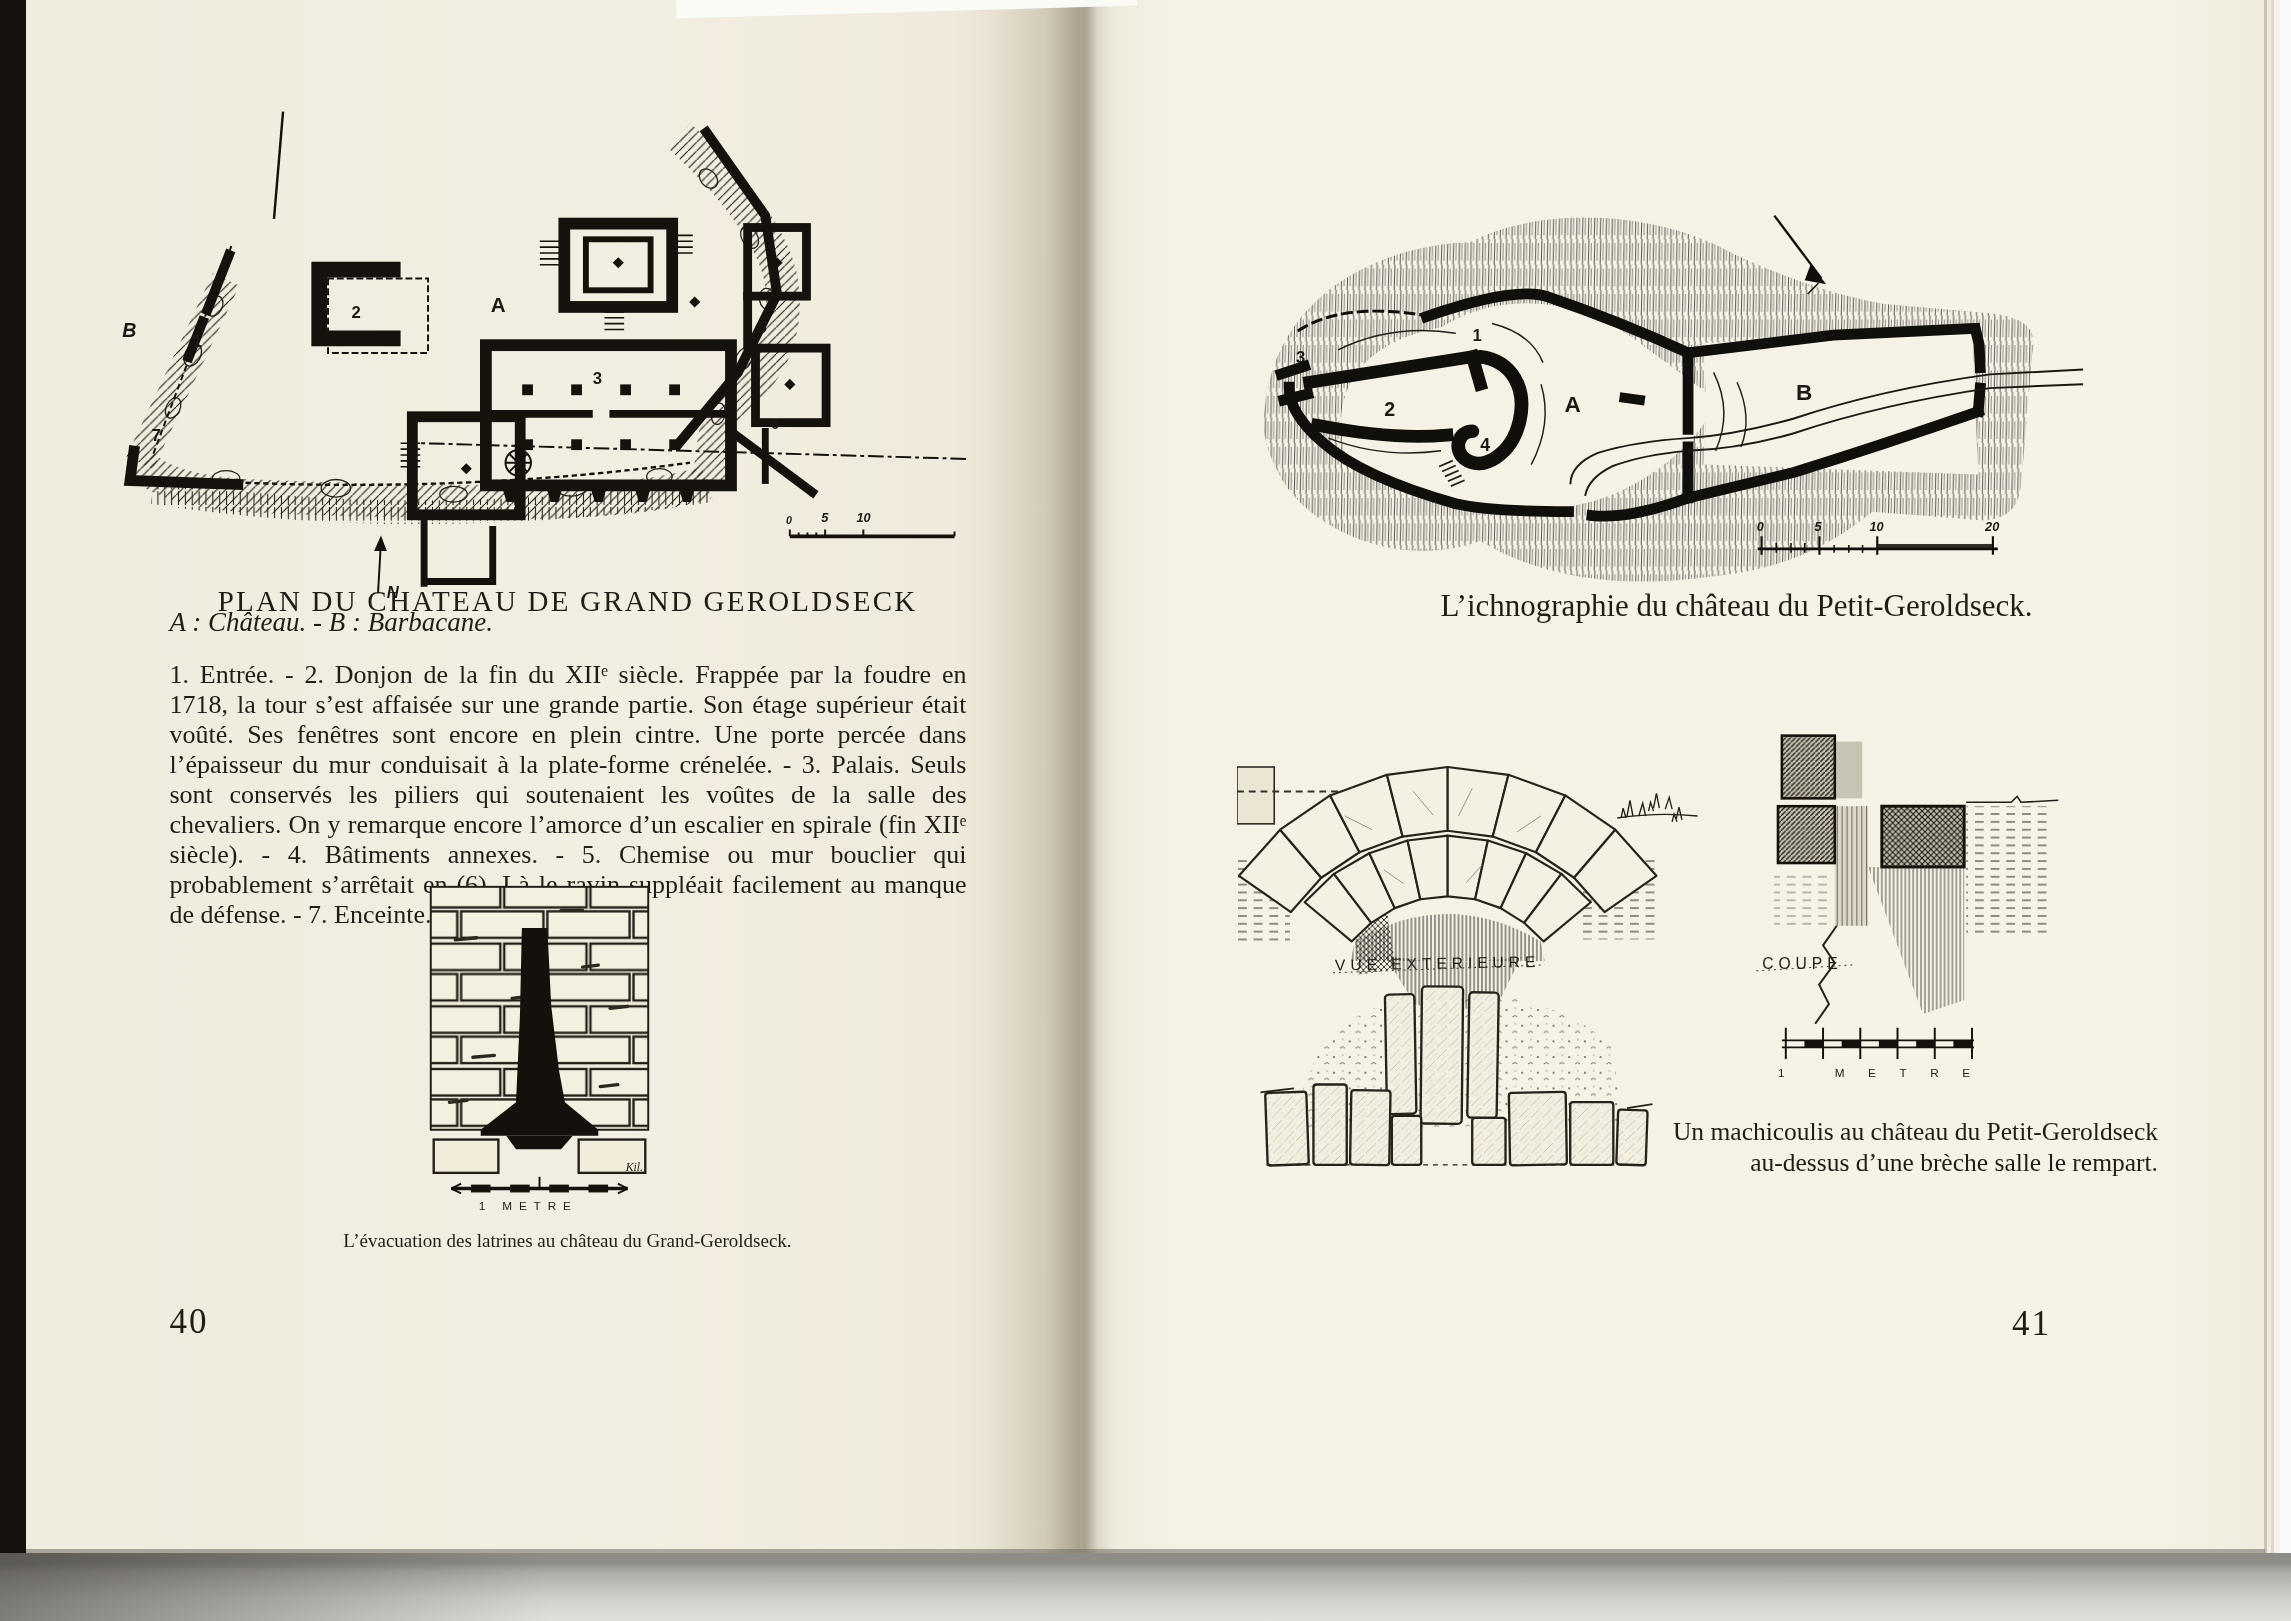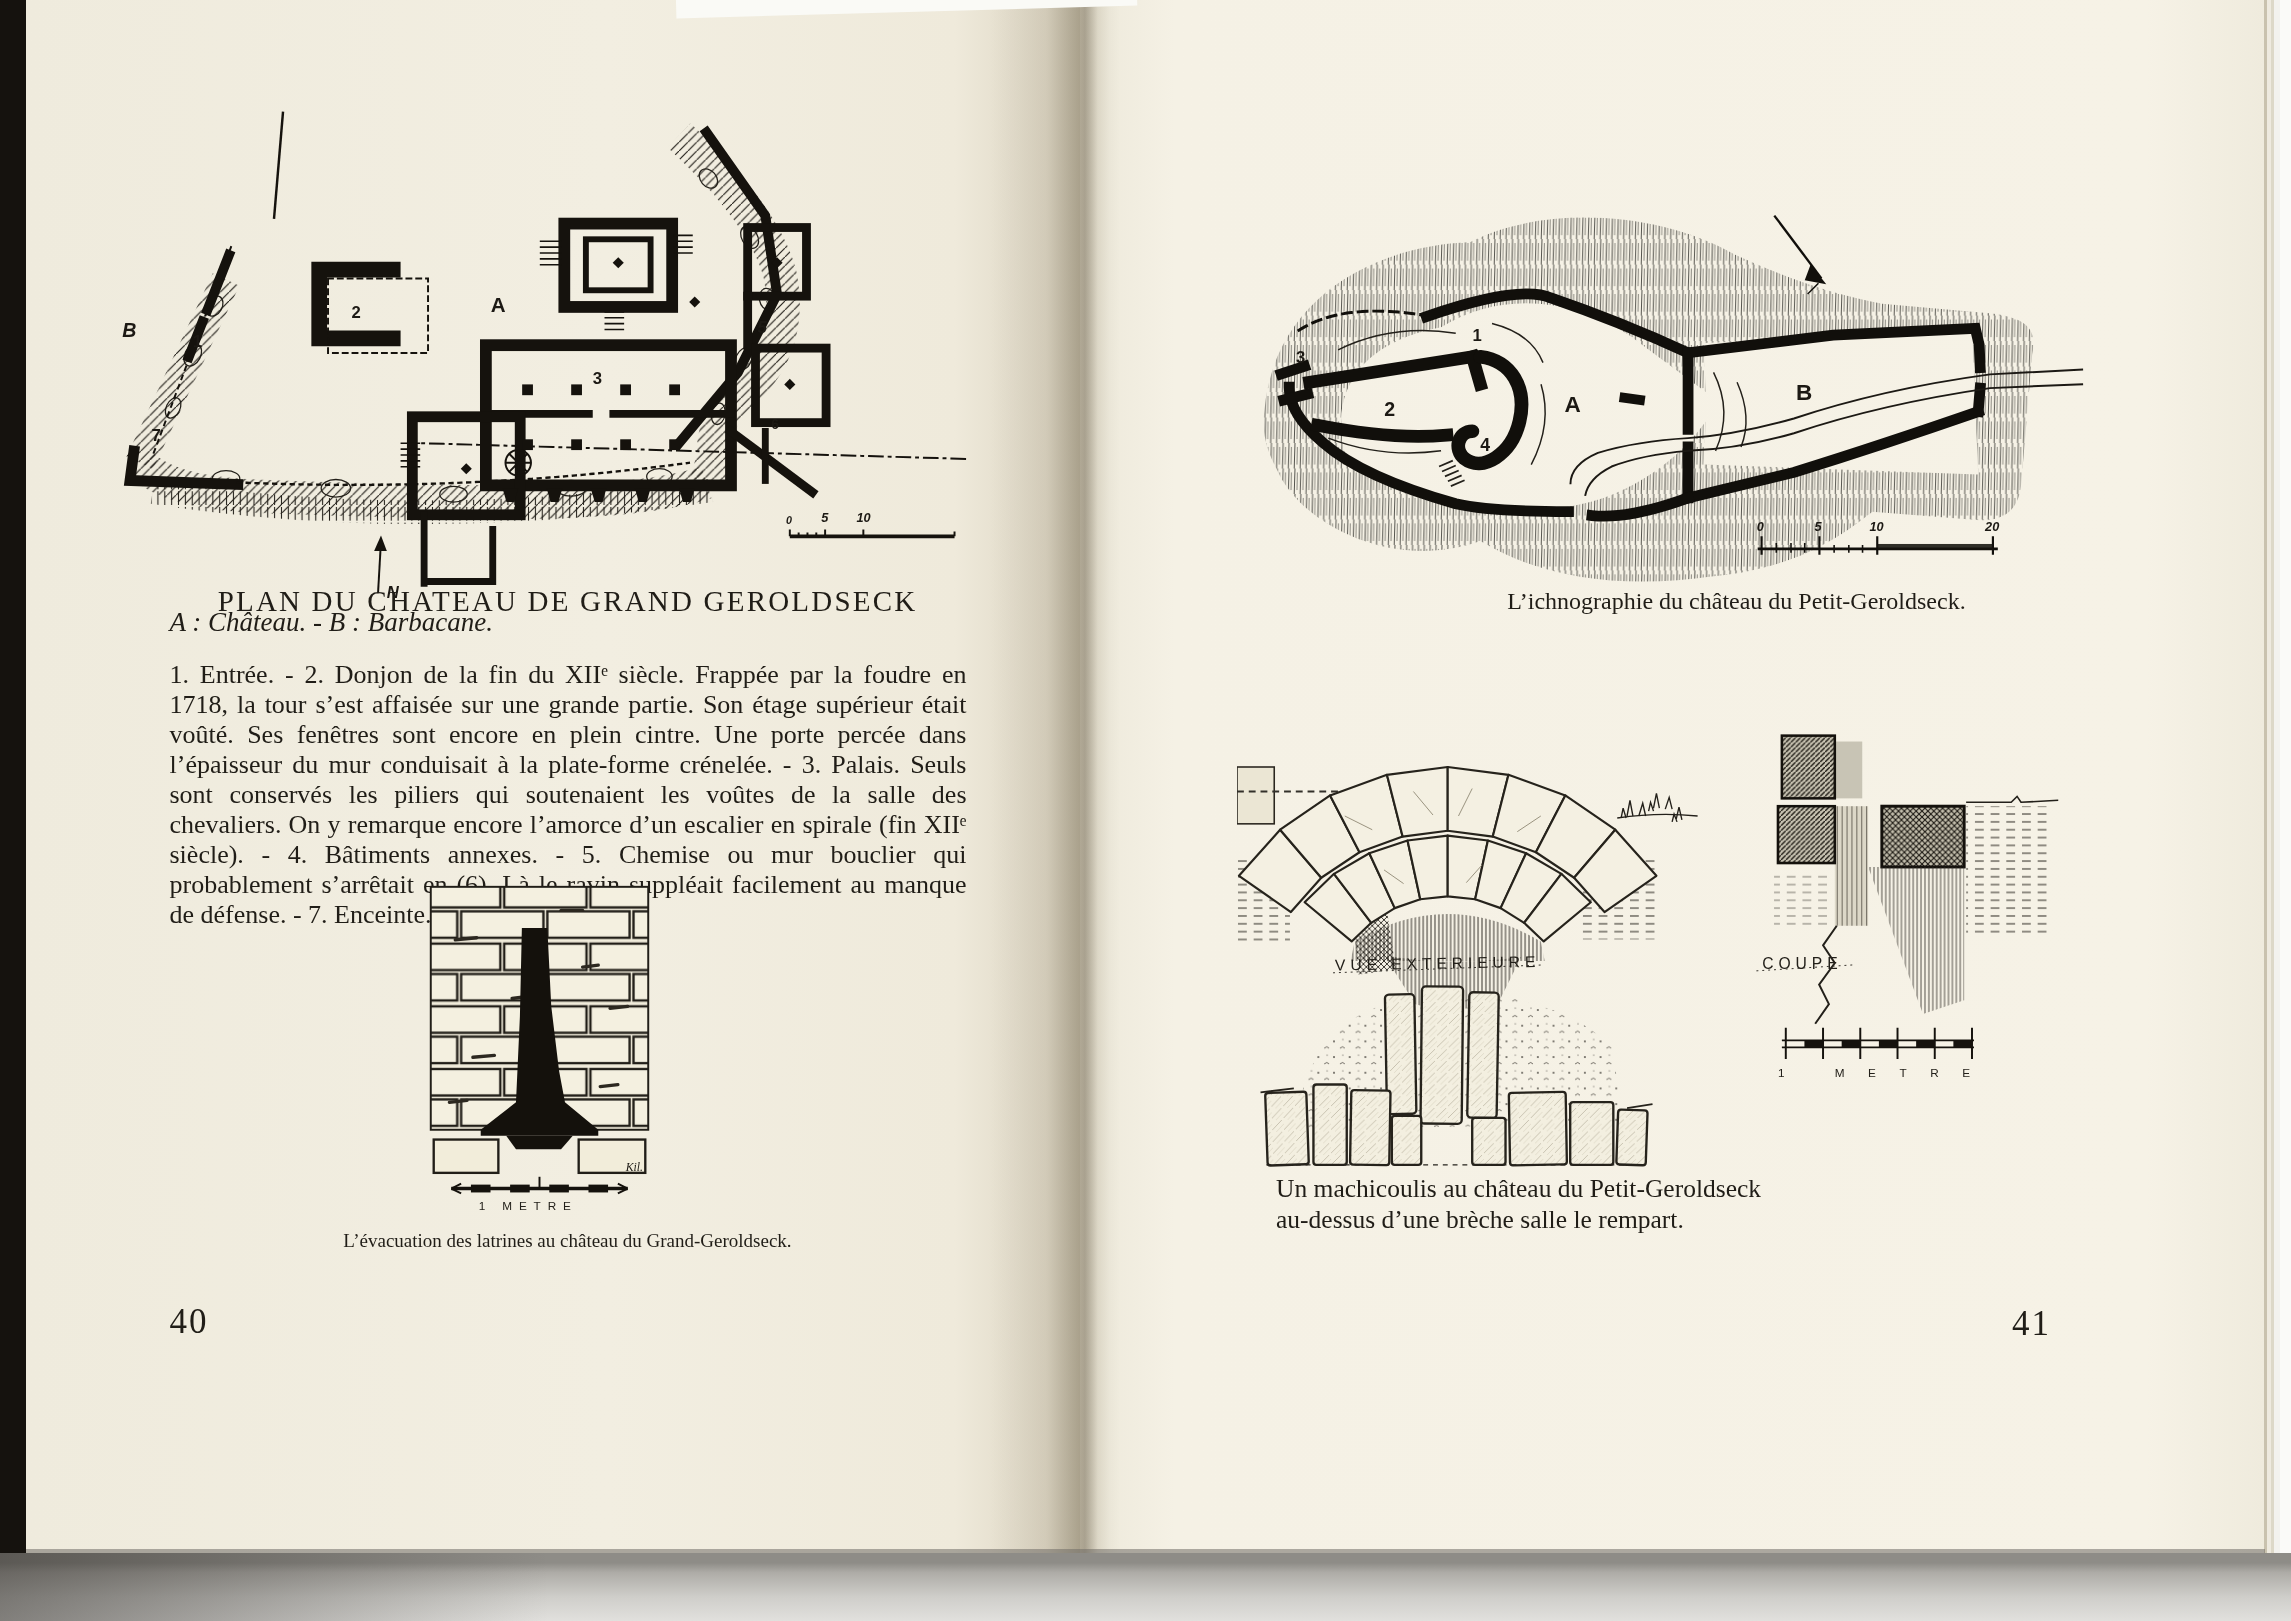--- a/index.html
+++ b/index.html
@@ -24,22 +24,22 @@
   .page-edge-line{position:absolute;left:25.5px;top:1549px;width:2239px;height:4.9px;background:#6f6c66;opacity:.55;}
 
   .lp-title{position:absolute;left:144px;top:585px;width:796px;text-align:center;
      font-size:29px;letter-spacing:2.2px;white-space:nowrap;}
   .lp-legend{position:absolute;left:144px;top:607px;font-size:27px;font-style:italic;}
   .lp-body{position:absolute;left:144px;top:660px;width:797px;font-size:26px;line-height:30px;
      text-align:justify;text-justify:inter-word;}
   .lp-caption{position:absolute;left:144px;top:1230px;width:796px;text-align:center;font-size:19px;}
   .pagenum{position:absolute;font-size:35px;letter-spacing:2px;}
   .lp-num{left:144px;top:1302px;}
-  .rp-caption-top{position:absolute;left:235px;top:588px;width:843px;text-align:center;font-size:24px;}
-  .rp-caption-bottom{position:absolute;left:196px;top:1173px;width:882px;text-align:left;
+  .rp-caption-top{position:absolute;left:235px;top:588px;width:843px;text-align:center;font-size:31px;}
+  .rp-caption-bottom{position:absolute;left:196px;top:1116px;width:882px;text-align:right;
      font-size:25.5px;line-height:31px;}
   .rp-num{left:912px;top:1304px;margin-left:20px;}
 
   svg{position:absolute;}
   svg text{fill:#1c1914;}
   .planlabel{font-family:"Liberation Sans","DejaVu Sans",sans-serif;font-weight:700;}
   .hand{font-family:"Liberation Sans","DejaVu Sans",sans-serif;fill:#23201a;}
   .sig{font-style:italic;}
 </style>
 </head>

